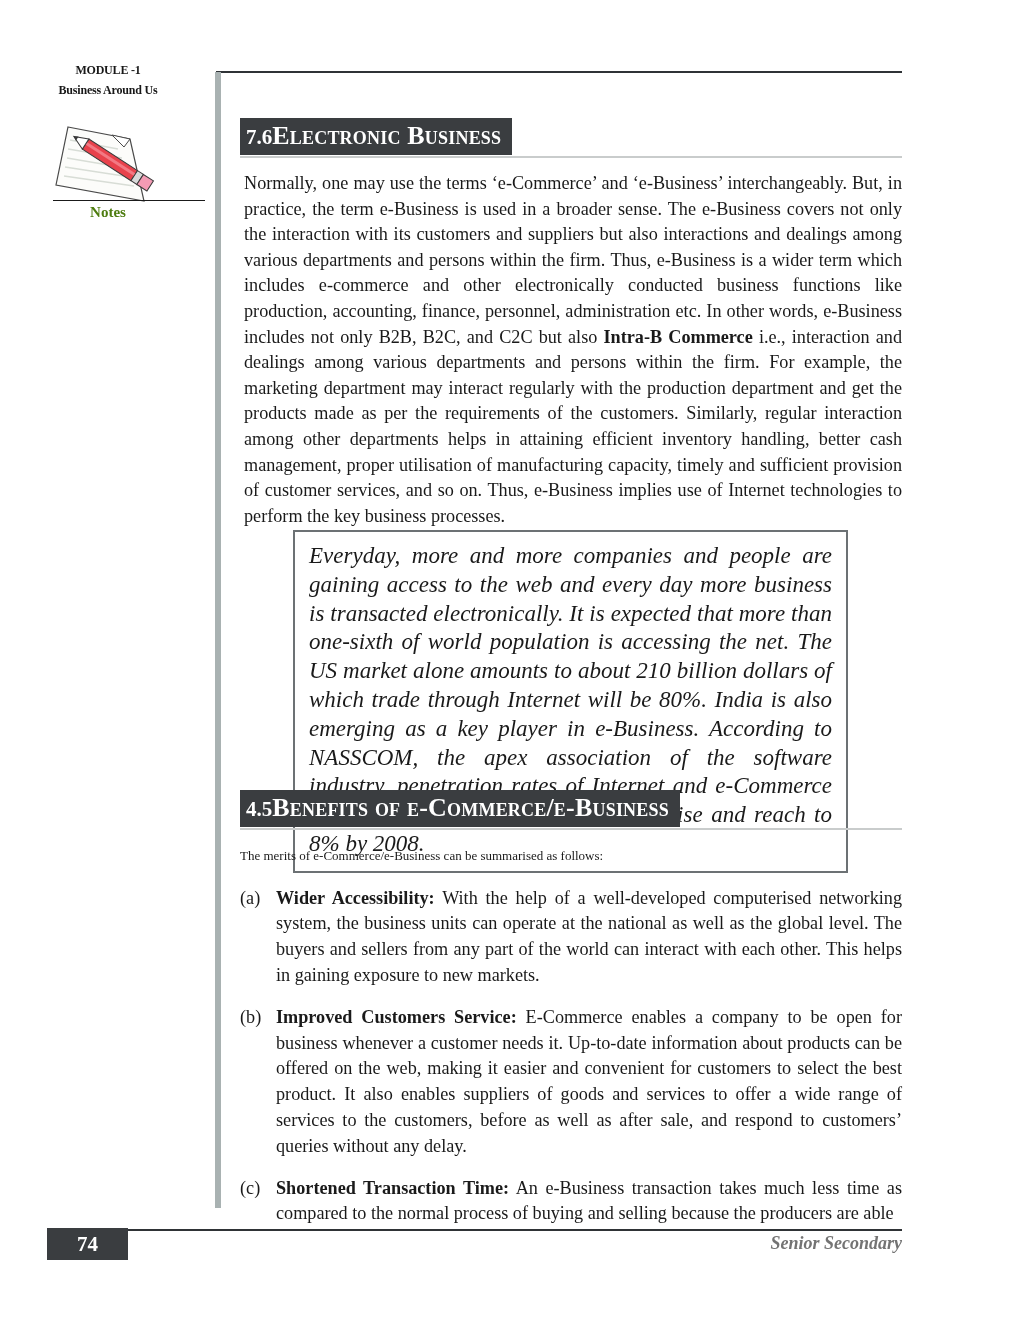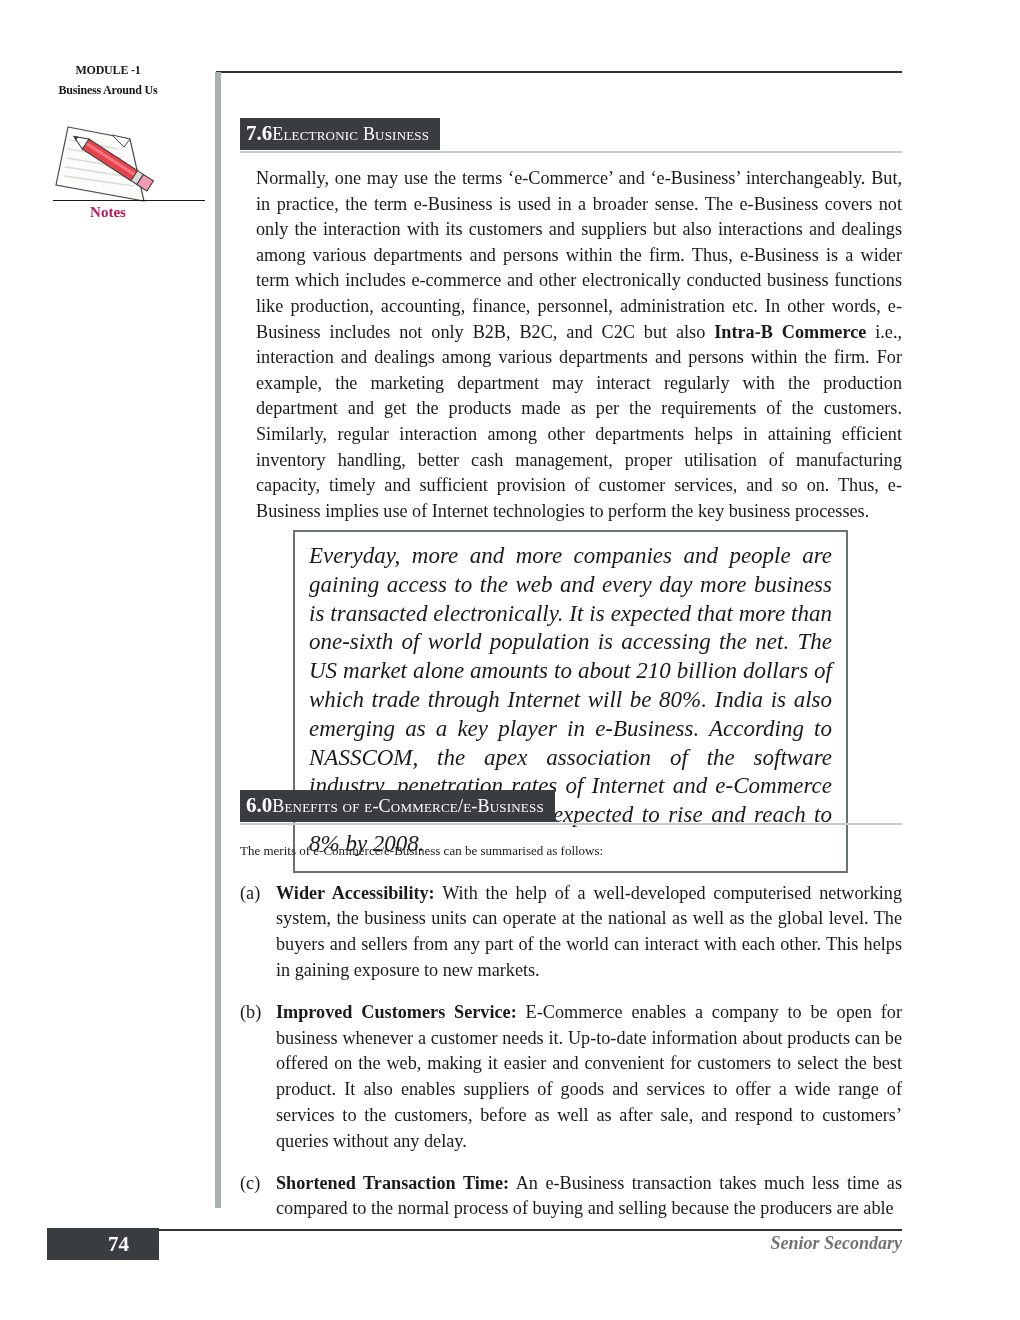--- a/index.html
+++ b/index.html
@@ -51,21 +51,21 @@
     background: #1a1a1a;
   }
   .notes-label {
     position: absolute;
     left: 0;
     top: 144px;
     width: 216px;
     text-align: center;
     font-weight: bold;
     font-size: 15px;
-    color: #be185d;
+    color: #4d7c0f;
   }
 
   
   .top-rule {
     position: absolute;
     left: 216px;
     top: 71px;
     width: 686px;
     height: 2px;
     background: #2f3336;
@@ -108,27 +108,27 @@
     width: 100%;
     height: 2px;
     background: #c9cccc;
   }
   .sec-num {
     font-weight: bold;
     font-size: 21px;
   }
   .sec-caps {
     font-variant: small-caps;
-    font-weight: normal;
-    font-size: 18px;
+    font-weight: bold;
+    font-size: 26px;
     letter-spacing: 0.2px;
   }
 
   p.body {
-    margin: 15px 0 0 16px;
+    margin: 15px 0 0 4px;
     font-size: 18.2px;
     line-height: 25.6px;
     text-align: justify;
     text-justify: inter-word;
   }
   p.body.first { margin-top: 16px; }
 
   b.inline-bold { font-weight: bold; }
 
   
@@ -206,21 +206,20 @@
     left: 47px;
     top: 1228px;
     width: 81px;
     height: 32px;
     background: #3a3d40;
     color: #ffffff;
     font-weight: bold;
     font-size: 21px;
     line-height: 32px;
     text-align: center;
-    padding-left: 31px;
   }
   .footer-right {
     position: absolute;
     right: 118px;
     top: 1233px;
     font-weight: bold;
     font-style: italic;
     font-size: 18px;
     color: #737373;
     white-space: nowrap;
@@ -277,21 +276,21 @@
 
   <p class="body first"><span>Normally, one may use the terms ‘e-Commerce’ and ‘e-Business’ interchangeably. But, in practice, the term e-Business is used in a broader sense. The e-Business covers not only the interaction with its customers and suppliers but also interactions and dealings among various departments and persons within the firm. Thus, e-Business is a wider term which includes e-commerce and other electronically conducted business functions like production, accounting, finance, personnel, administration etc. In other words, e-Business includes not only B2B, B2C, and C2C but also </span><b class="inline-bold">Intra-B Commerce</b><span> i.e., interaction and dealings among various departments and persons within the firm. For example, the marketing department may interact regularly with the production department and get the products made as per the requirements of the customers. Similarly, regular interaction among other departments helps in attaining efficient inventory handling, better cash management, proper utilisation of manufacturing capacity, timely and sufficient provision of customer services, and so on. Thus, e-Business implies use of Internet technologies to perform the key business processes.</span></p>
 </div>
 
 <div class="quote-box">
   <p class="quote-text">Everyday, more and more companies and people are gaining access to the web and every day more business is transacted electronically. It is expected that more than one-sixth of world population is accessing the net. The US market alone amounts to about 210 billion dollars of which trade through Internet will be 80%. India is also emerging as a key player in e-Business. According to NASSCOM, the apex association of the software industry, penetration rates of Internet and e-Commerce transactions in India are expected to rise and reach to 8% by 2008.</p>
 </div>
 
 <div class="lower">
   <div class="sec-head-wrap">
-    <span class="sec-head"><span class="sec-num">6.0</span><span class="sec-caps">Benefits of e-Commerce/e-Business</span></span>
+    <span class="sec-head"><span class="sec-num">4.5</span><span class="sec-caps">Benefits of e-Commerce/e-Business</span></span>
   </div>
 
   <p class="lead">The merits of e-Commerce/e-Business can be summarised as follows:</p>
 
   <ol class="items">
     <li>
       <span class="marker">(a)</span><span class="term">Wider Accessibility:</span><span> With the help of a well-developed computerised networking system, the business units can operate at the national as well as the global level. The buyers and sellers from any part of the world can interact with each other. This helps in gaining exposure to new markets.</span>
     </li>
     <li>
       <span class="marker">(b)</span><span class="term">Improved Customers Service:</span><span> E-Commerce enables a company to be open for business whenever a customer needs it. Up-to-date information about products can be offered on the web, making it easier and convenient for customers to select the best product. It also enables suppliers of goods and services to offer a wide range of services to the customers, before as well as after sale, and respond to customers’ queries without any delay.</span>

